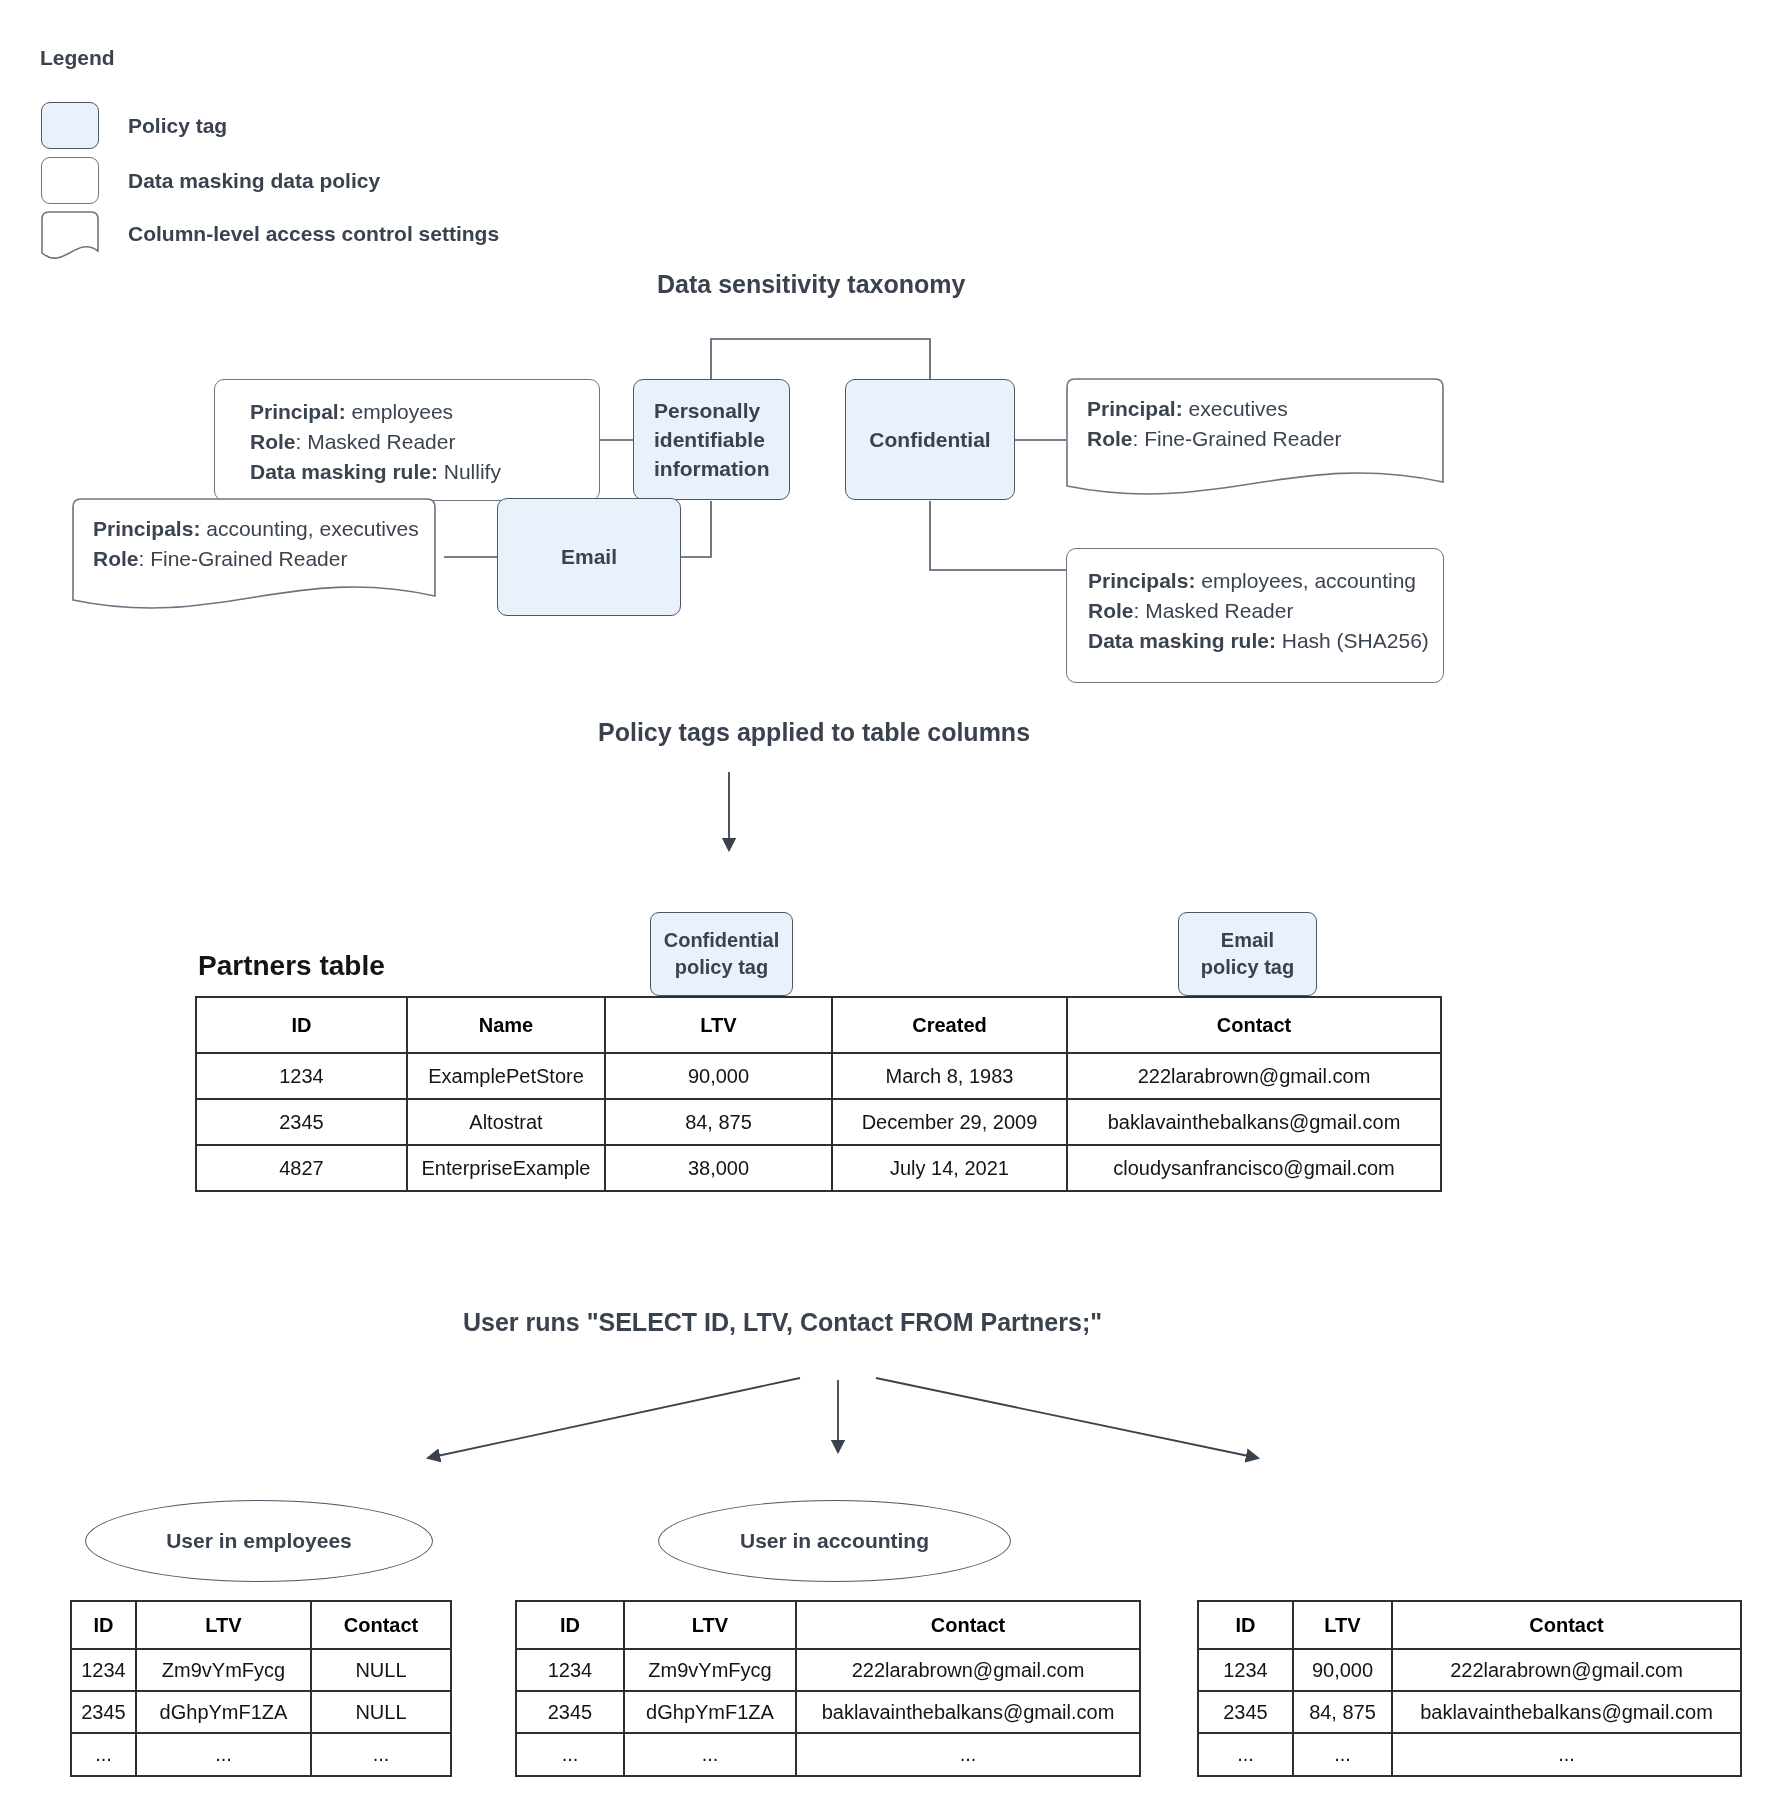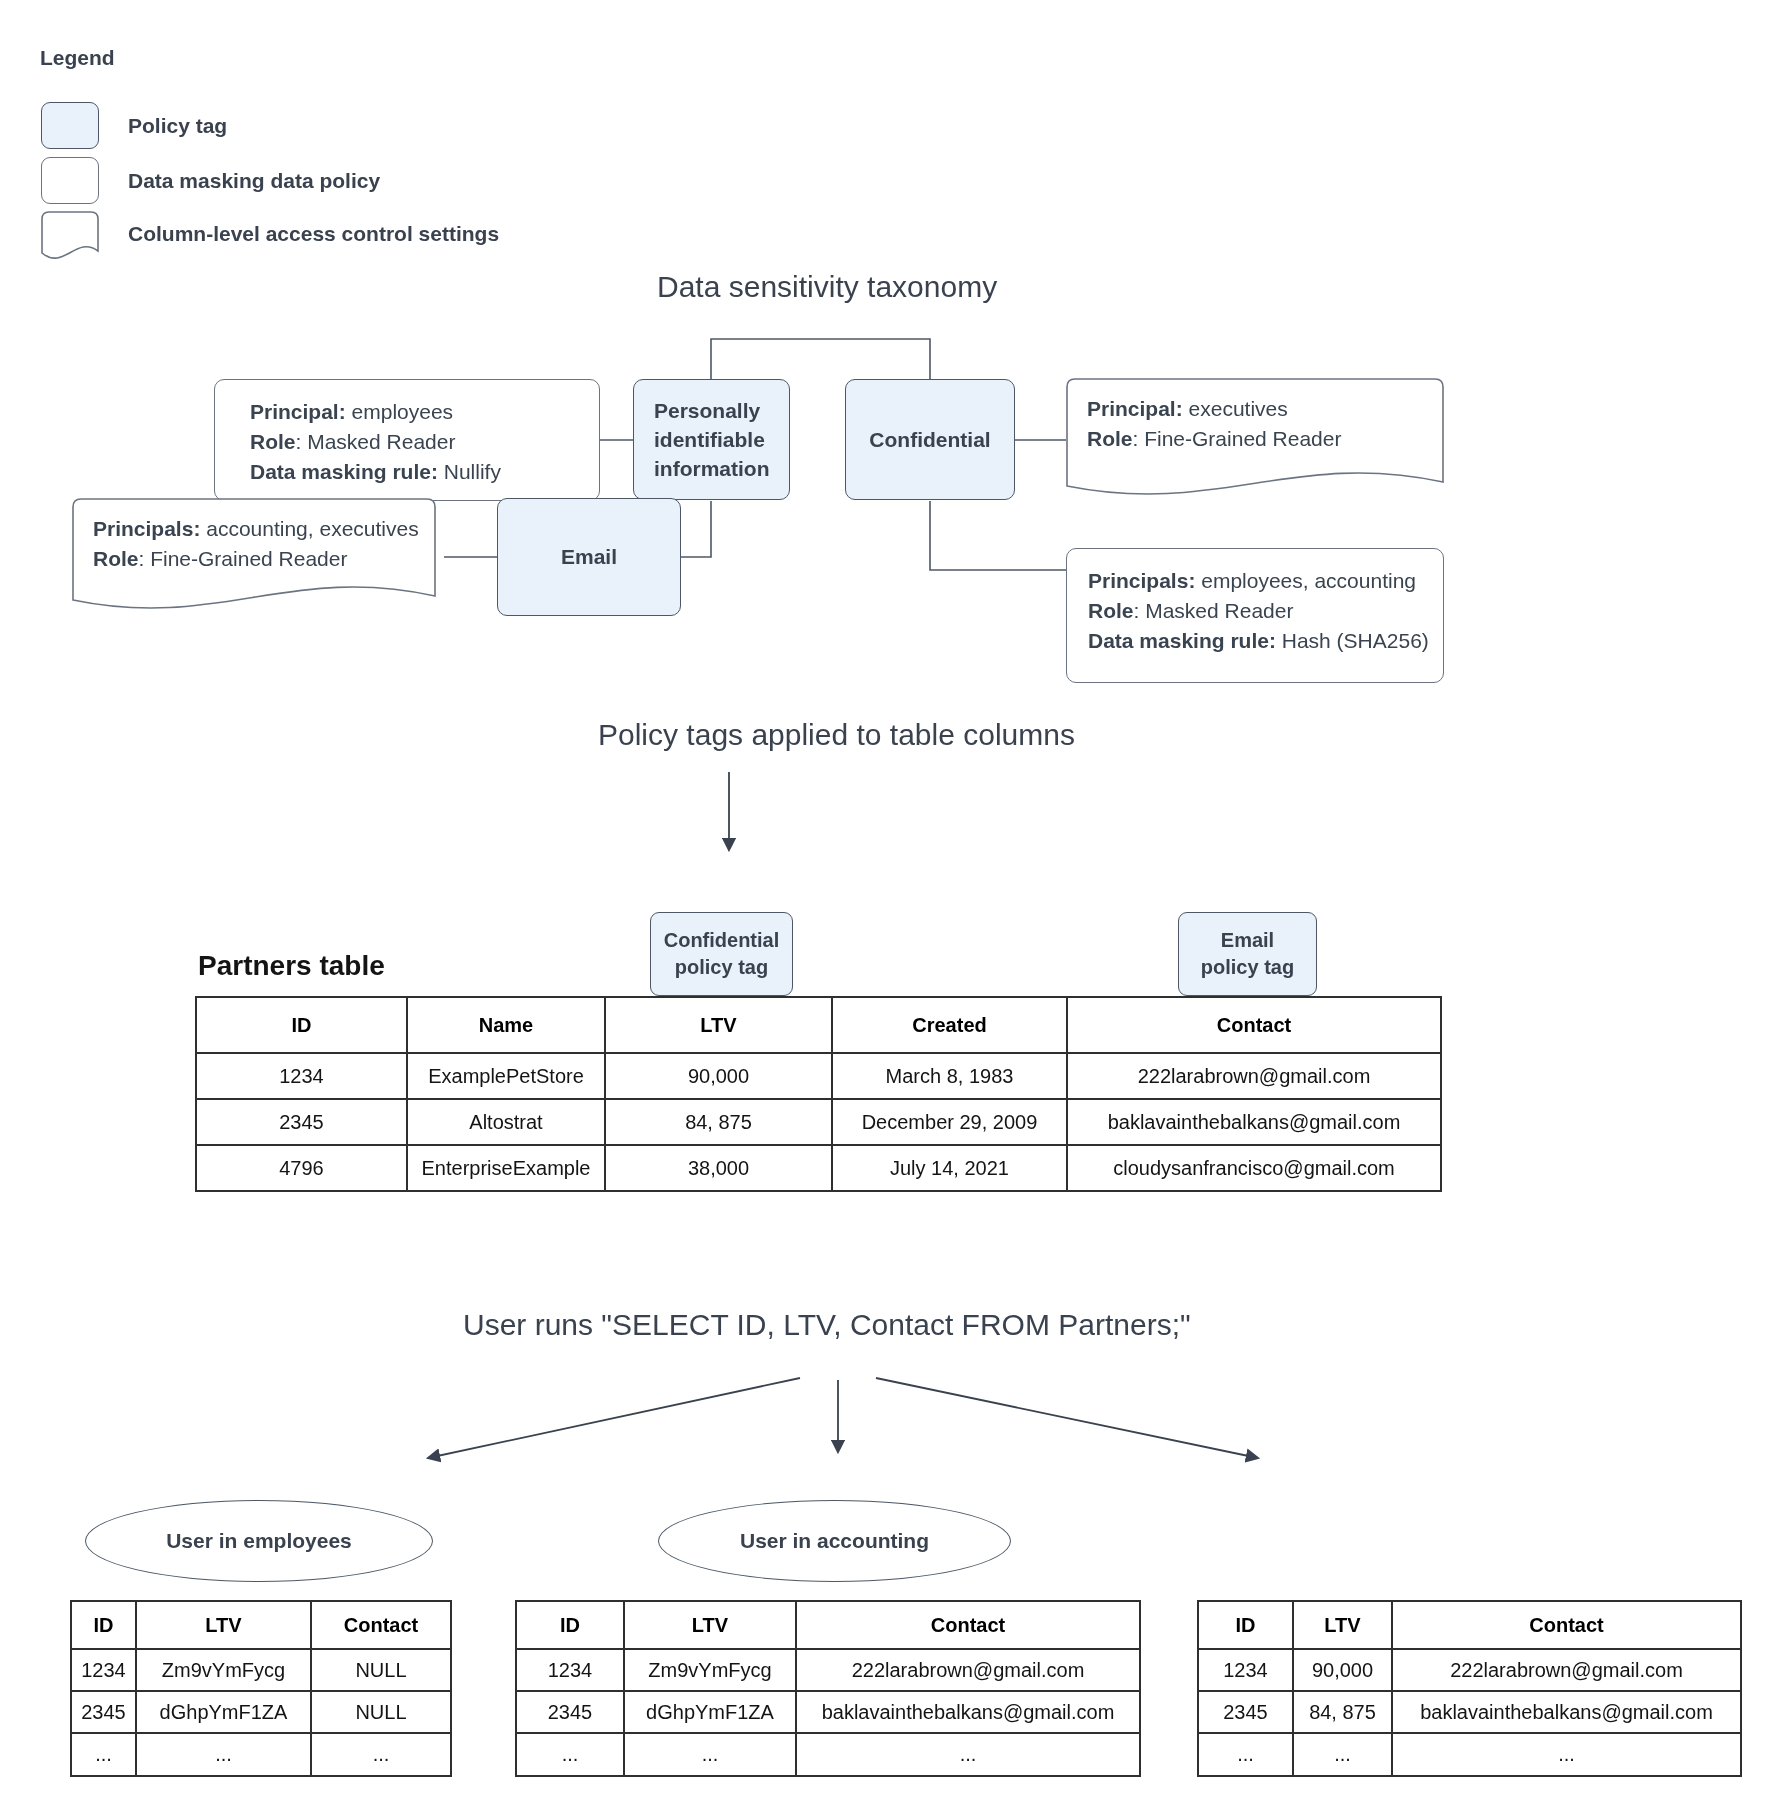--- a/index.html
+++ b/index.html
@@ -1,21 +1,21 @@
 <!DOCTYPE html>
 <html><head>
 <meta charset="utf-8">
 <style>
   html,body{margin:0;padding:0;background:#ffffff;}
   #canvas{position:relative;width:1778px;height:1812px;background:#fff;
           font-family:"Liberation Sans",sans-serif;color:#3A4450;overflow:hidden;}
   .abs{position:absolute;}
   svg.overlay{position:absolute;left:0;top:0;width:1778px;height:1812px;z-index:1;}
   .node{position:absolute;z-index:2;box-sizing:border-box;}
-  .sec-title{position:absolute;z-index:2;font-size:30px;font-weight:normal;color:#39424E;white-space:nowrap;}
+  .sec-title{position:absolute;z-index:2;font-size:25px;font-weight:bold;color:#39424E;white-space:nowrap;}
   
   .tag{background:#E9F1FB;border:1.6px solid #4D5866;border-radius:10px;
        display:flex;align-items:center;font-weight:bold;font-size:21px;color:#39424E;}
   .tag.center{justify-content:center;text-align:center;}
   .tag.leftpad{padding-left:20px;text-align:left;line-height:29px;}
   .smalltag{background:#E9F1FB;border:1.6px solid #4D5866;border-radius:9px;
        display:flex;flex-direction:column;align-items:center;justify-content:center;
        font-weight:bold;font-size:20px;color:#39424E;line-height:27px;}
   
   .infobox{background:#fff;border:1.6px solid #6b7480;border-radius:10px;padding:17px 14px 10px 21px;}
@@ -159,21 +159,21 @@
       <td>222larabrown@gmail.com</td>
     </tr>
     <tr style="height:46px;">
       <td>2345</td>
       <td>Altostrat</td>
       <td>84, 875</td>
       <td>December 29, 2009</td>
       <td>baklavainthebalkans@gmail.com</td>
     </tr>
     <tr style="height:46px;">
-      <td>4796</td>
+      <td>4827</td>
       <td>EnterpriseExample</td>
       <td>38,000</td>
       <td>July 14, 2021</td>
       <td>cloudysanfrancisco@gmail.com</td>
     </tr>
   </tbody>
     </table>
 
   <div class="sec-title" style="left:463px;top:1308px;">User runs "SELECT ID, LTV, Contact FROM Partners;"</div>
 

